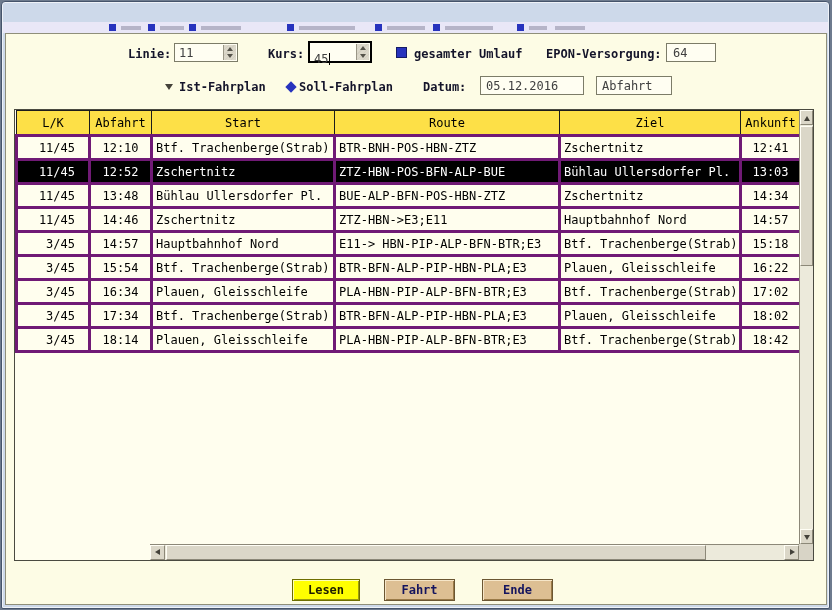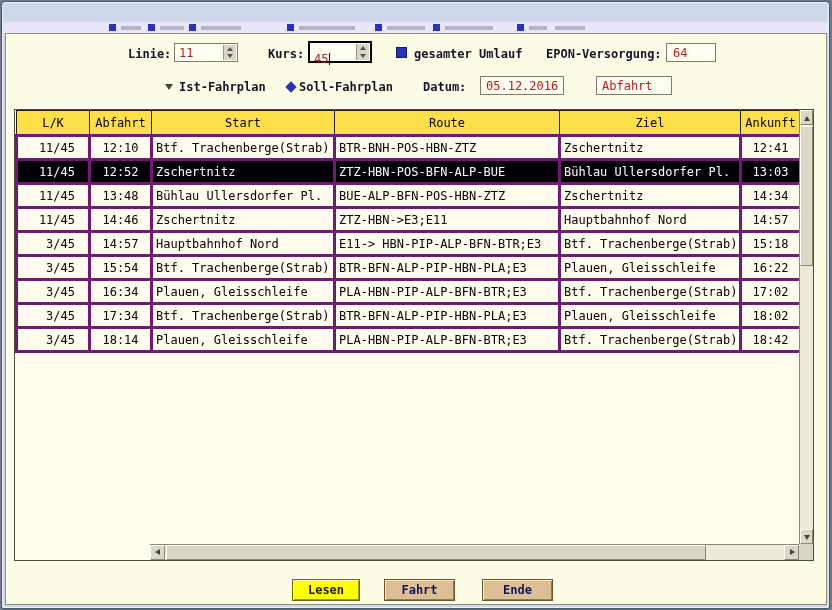--- a/index.html
+++ b/index.html
@@ -34,21 +34,21 @@
   
   .bg-strip { position:absolute; left:1px; right:1px; top:20px; height:11px; background:#e9e7f7; overflow:hidden; }
   .bsq { position:absolute; top:2px; width:7px; height:7px; background:var(--accent-blue,#2733bd); }
   .bbar { position:absolute; top:4px; height:4px; background:#b6b4c8; }
 
   
   .client { position:absolute; left:3px; top:31px; width:822px; height:572px;
             background:var(--client-bg,#fdfce5); border:1px solid #8f8f7a; }
 
   .lbl { position:absolute; font:bold 12px "DejaVu Sans Mono", monospace; color:#14142a; white-space:nowrap; }
-  .val { font:12px "DejaVu Sans Mono", monospace; color:#b91c1c; }
+  .val { font:12px "DejaVu Sans Mono", monospace; color:#404040; }
 
   .field { position:absolute; background:#fffef2; border:1px solid #7c7c68; padding:2px 0 0 4px;
            font:12px "DejaVu Sans Mono", monospace; color:#000; white-space:nowrap; }
   .spin { position:absolute; right:1px; top:1px; bottom:1px; width:13px; border-left:1px solid #9a9686;
           background:repeating-linear-gradient(135deg,#dcd8ca 0 3px,#98948412 3px 4px),#d8d4c6; }
   .spin:before, .spin:after { content:""; position:absolute; left:3px; width:0; height:0;
           border-left:3px solid transparent; border-right:3px solid transparent; }
   .spin:before { top:2px; border-bottom:4px solid #55534a; }
   .spin:after { bottom:2px; border-top:4px solid #55534a; }
 
@@ -148,21 +148,21 @@
         <span class="val">64</span>
       </div>
 
       <div class="tri-down-marker" style="left:159px;top:50px"></div>
       <div class="lbl" style="left:173px;top:46px">Ist-Fahrplan</div>
 
       <div class="diamond" style="left:281px;top:49px"></div>
       <div class="lbl" style="left:293px;top:46px">Soll-Fahrplan</div>
 
       <div class="lbl" style="left:417px;top:46px">Datum:</div>
-      <div class="field" style="left:474px;top:42px;width:84px;height:19px;padding-left:5px">
+      <div class="field" style="left:474px;top:42px;width:104px;height:19px;padding-left:5px">
         <span class="val">05.12.2016</span>
       </div>
       <div class="field" style="left:590px;top:42px;width:76px;height:19px;padding-left:5px">
         <span class="val">Abfahrt</span>
       </div>
 
       <div class="tpanel">
         <table class="grid">
           <colgroup>
             <col style="width:73px">

